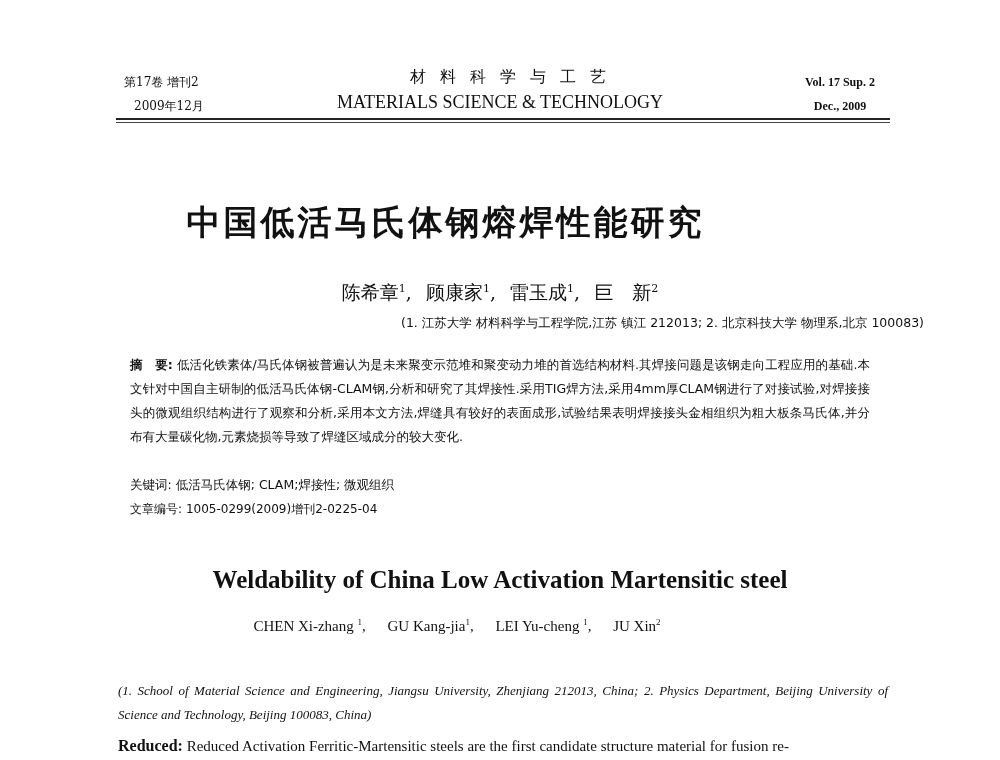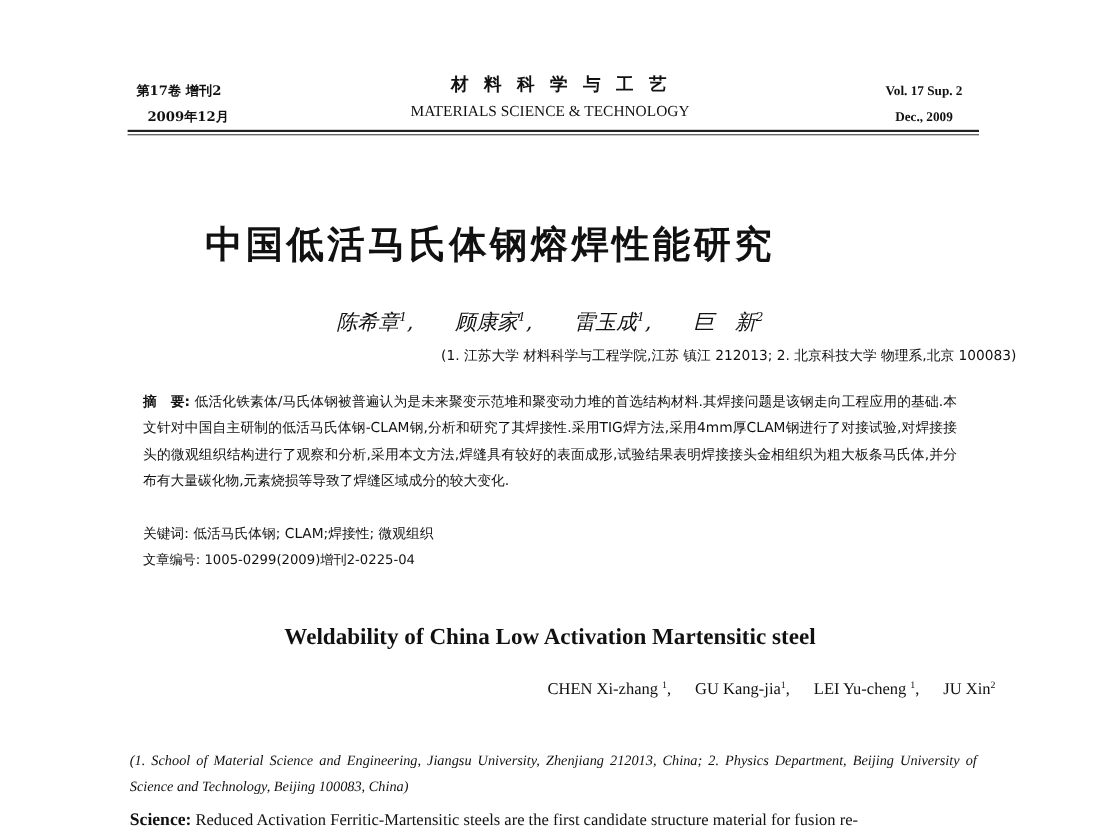--- a/index.html
+++ b/index.html
@@ -1,37 +1,37 @@
 <!DOCTYPE html>
 <html><head>
 <meta charset="utf-8">
 <style>
   html, body { margin: 0; padding: 0; background: #ffffff; }
   body { width: 1000px; height: 760px; position: relative; overflow: hidden; color: #111; font-family: "DejaVu Serif", "Liberation Serif", serif; }
   .abs { position: absolute; white-space: nowrap; }
-  .hdr-left { left: 124px; top: 70px; font-size: 12px; line-height: 24px; font-weight: bold; }
+  .hdr-left { left: 124px; top: 70px; font-size: 12px; line-height: 24px; font-weight: normal; }
   .hdr-left .l2 { padding-left: 10px; }
   .hdr-center { left: 0; width: 1000px; top: 66px; text-align: center; }
-  .hdr-center .cn { font-size: 16px; letter-spacing: 14px; font-weight: bold; font-family: "DejaVu Sans", sans-serif; line-height: 22px; padding-left: 30px; }
-  .hdr-center .en { font-family: "Liberation Serif", serif; font-size: 14px; line-height: 22px; margin-top: 3px; }
+  .hdr-center .cn { font-size: 16px; letter-spacing: 14px; font-weight: normal; font-family: "DejaVu Sans", sans-serif; line-height: 22px; padding-left: 30px; }
+  .hdr-center .en { font-family: "Liberation Serif", serif; font-size: 18px; line-height: 22px; margin-top: 3px; }
   .hdr-right { left: 780px; width: 120px; top: 70px; font-size: 12px; line-height: 24px; font-weight: bold; text-align: center; font-family: "Liberation Serif", serif; }
   .rule1 { left: 116px; width: 774px; top: 118px; height: 2px; background: #222; }
   .rule2 { left: 116px; width: 774px; top: 122px; height: 1px; background: #444; }
   .title-cn { left: 0; width: 891px; top: 200px; text-align: center; font-size: 34px; font-weight: bold; letter-spacing: 3px; font-family: "DejaVu Sans", sans-serif; }
   .authors-cn { left: 0; width: 1000px; top: 280px; text-align: center; font-size: 19px; font-family: "DejaVu Serif", serif; }
   .authors-cn sup { font-size: 11px; }
-  .authors-cn .a { margin: 0 16px; font-style: italic; }
+  .authors-cn .a { margin: 0 4px; }
   .affil-cn { left: 0; width: 924px; top: 315px; text-align: right; font-size: 12.5px; font-family: "DejaVu Sans", sans-serif; }
   .abstract-cn { left: 130px; width: 740px; top: 353px; font-size: 12.5px; line-height: 24px; white-space: normal; text-align: justify; font-family: "DejaVu Sans", sans-serif; }
   .abstract-cn .lbl { font-weight: bold; }
   .kw { left: 130px; top: 473px; font-size: 12.5px; line-height: 24px; font-family: "DejaVu Sans", sans-serif; }
   .artno { left: 130px; top: 497px; font-size: 12px; line-height: 24px; font-family: "DejaVu Sans", sans-serif; }
   .kw .lbl, .artno .lbl { font-weight: normal; }
-  .title-en { left: 0; width: 1000px; top: 566px; text-align: center; font-size: 21px; font-weight: bold; font-family: "Liberation Serif", serif; }
-  .authors-en { left: 0; width: 914px; top: 617px; text-align: right; font-size: 15px; font-family: "Liberation Serif", serif; }
+  .title-en { left: 0; width: 1000px; top: 566px; text-align: center; font-size: 25px; font-weight: bold; font-family: "Liberation Serif", serif; }
+  .authors-en { left: 0; width: 914px; top: 617px; text-align: center; font-size: 15px; font-family: "Liberation Serif", serif; }
   .authors-en sup { font-size: 9px; }
   .authors-en .a { margin: 0 9px; }
   .affil-en { left: 118px; width: 770px; top: 679px; font-size: 13px; line-height: 24px; white-space: normal; text-align: justify; font-family: "Liberation Serif", serif; font-style: italic; }
   .abstract-en { left: 118px; width: 775px; top: 735px; font-size: 15px; line-height: 22px; font-family: "Liberation Serif", serif; }
   .abstract-en .lbl { font-weight: bold; font-size: 16px; }
 </style>
 </head>
 <body>
 
 <div class="abs hdr-left">
@@ -83,15 +83,15 @@
 <div class="abs authors-en">
   <span class="a"><span>CHEN Xi-zhang</span> <sup>1</sup>,</span>
   <span class="a"><span>GU Kang-jia</span><sup>1</sup>,</span>
   <span class="a"><span>LEI Yu-cheng</span> <sup>1</sup>,</span>
   <span class="a"><span>JU Xin</span><sup>2</sup></span>
 </div>
 
 <div class="abs affil-en">(1. School of Material Science and Engineering, Jiangsu University, Zhenjiang 212013, China; 2. Physics Department, Beijing University of Science and Technology, Beijing 100083, China)</div>
 
 <div class="abs abstract-en">
-  <span class="lbl">Science:</span>
+  <span class="lbl">Reduced:</span>
   <span>Reduced Activation Ferritic-Martensitic steels are the first candidate structure material for fusion re-</span>
 </div>
 
 </body></html>

